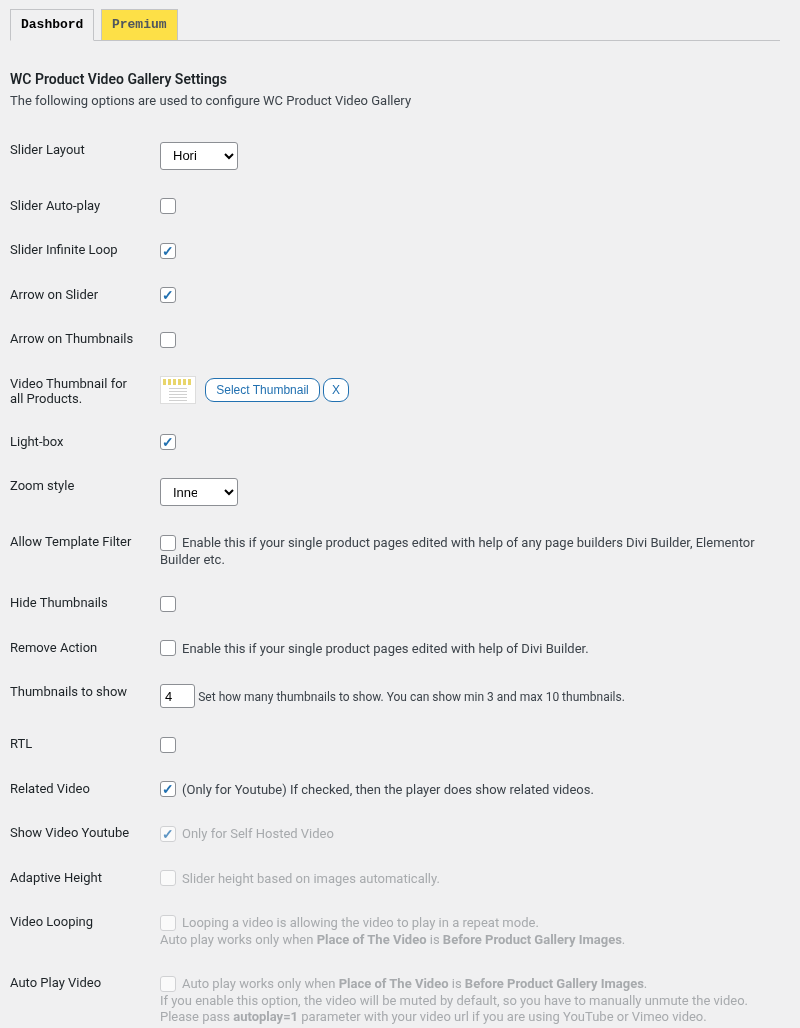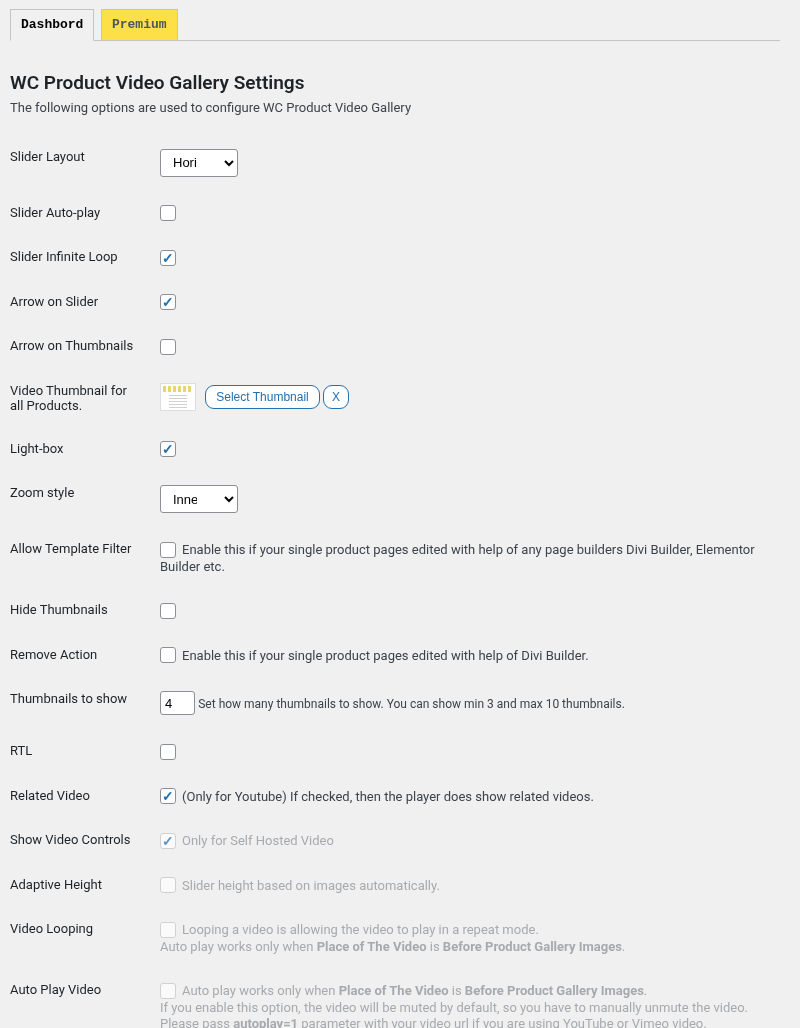--- a/index.html
+++ b/index.html
@@ -37,21 +37,21 @@
     .nav-tab:first-child { margin-left: 0; }
     .nav-tab-active {
       background: #f0f0f1;
       border-bottom: 1px solid #f0f0f1;
       color: #000;
       margin-bottom: -1px;
     }
     .nav-tab-wrapper::after { content: ""; display: block; clear: both; }
 
     h2.page-title {
-      font-size: 19px;
+      font-size: 14px;
       font-weight: 600;
       color: #1d2327;
       padding: 30px 0 6px 0;
     }
     p.description {
       font-size: 13px;
       padding: 0 0 20px 0;
       color: #3c434a;
     }
     table.form-table {
@@ -218,21 +218,21 @@
       </tr>
       <tr>
         <th>RTL</th>
         <td><input type="checkbox" style=""></td>
       </tr>
       <tr>
         <th>Related Video</th>
         <td><input type="checkbox" checked="" style=""><span class="label-text">(Only for Youtube) If checked, then the player does show related videos.</span></td>
       </tr>
       <tr class="disabled-row">
-        <th>Show Video Controls</th>
+        <th>Show Video Youtube</th>
         <td><input type="checkbox" checked="" disabled="" style=""><span class="label-text">Only for Self Hosted Video</span></td>
       </tr>
       <tr class="disabled-row">
         <th>Adaptive Height</th>
         <td><input type="checkbox" disabled="" style=""><span class="label-text">Slider height based on images automatically.</span></td>
       </tr>
       <tr class="disabled-row">
         <th>Video Looping</th>
         <td>
           <input type="checkbox" disabled="" style=""><span class="label-text">Looping a video is allowing the video to play in a repeat mode.</span><br>

